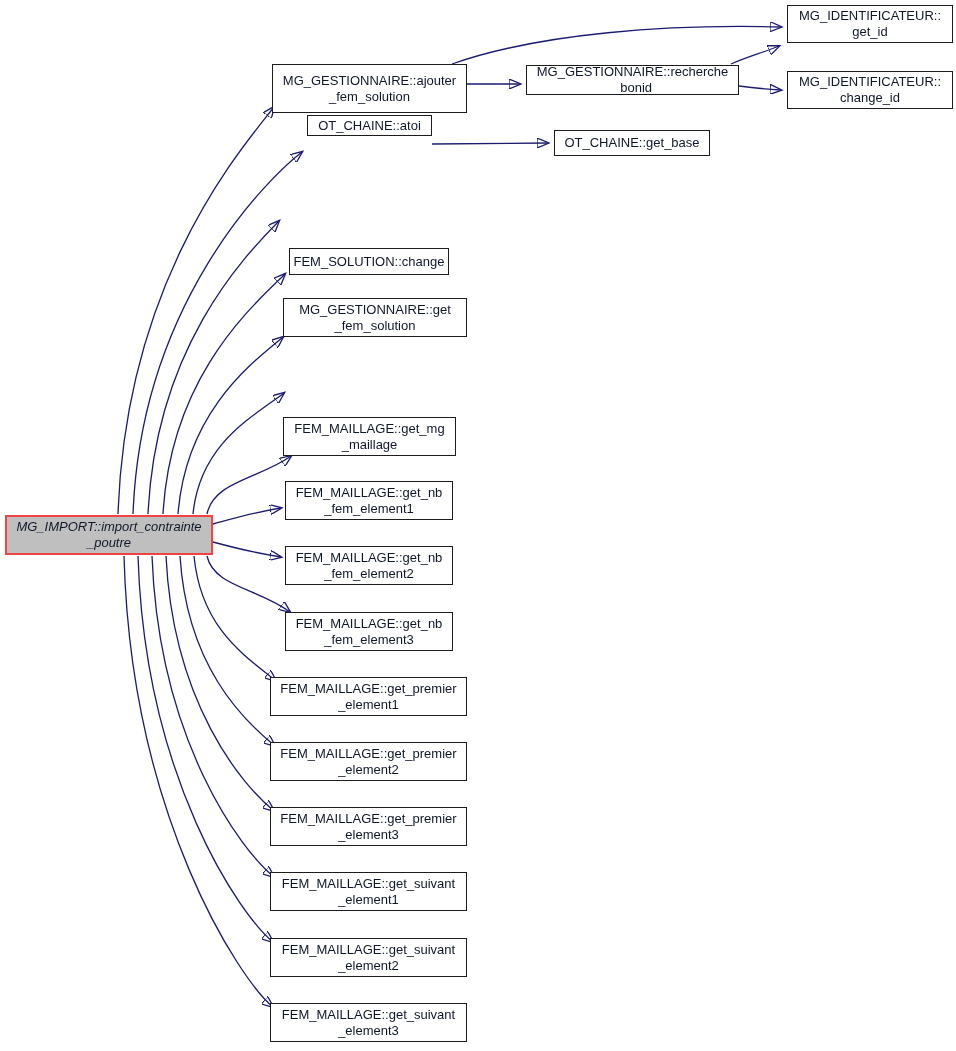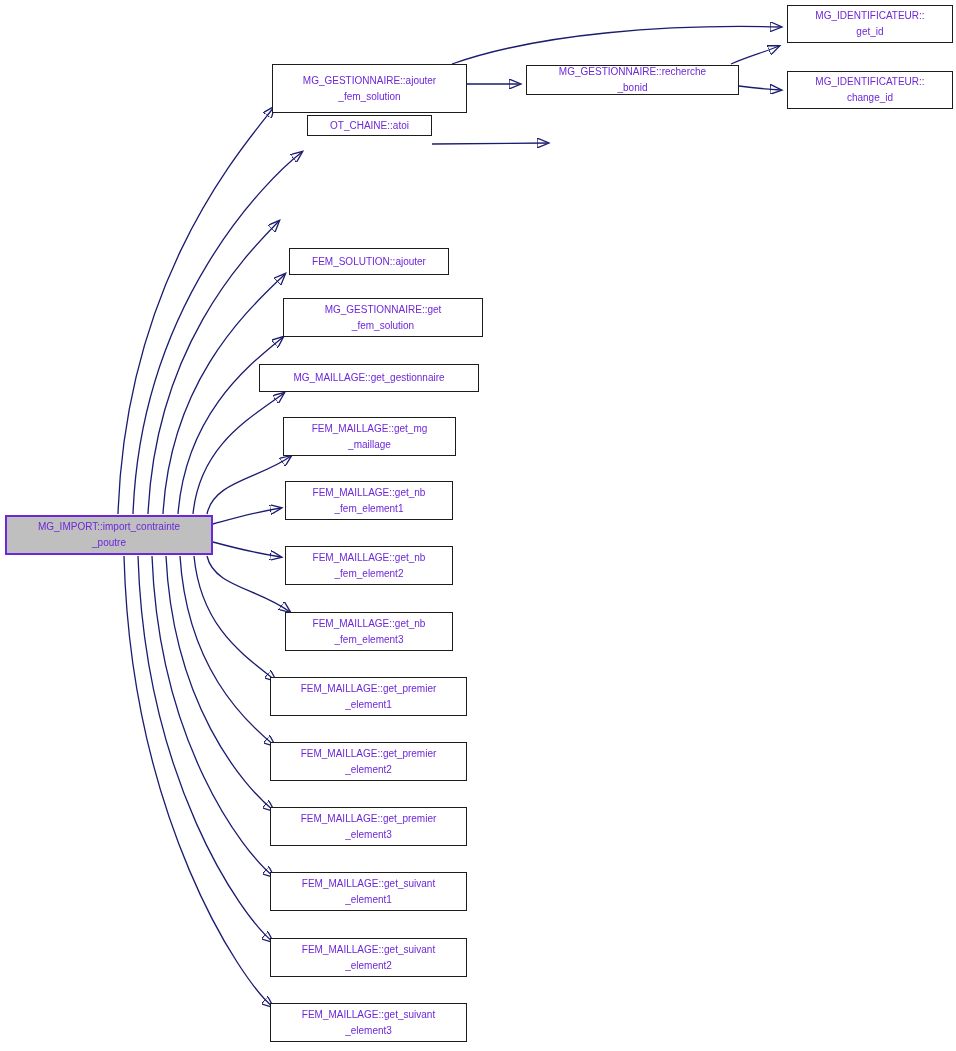--- a/index.html
+++ b/index.html
@@ -13,28 +13,29 @@
   #edges{position:absolute;left:0;top:0;width:956px;height:1051px;}
   #edges path{fill:none;stroke:#1b1b70;stroke-width:1.3px;}
   .node{
     position:absolute;
     box-sizing:border-box;
     display:flex;align-items:center;justify-content:center;
     text-align:center;
     white-space:pre-line;
     background:#ffffff;
     border:1px solid #1c1c1c;
-    color:#6d28d9;
-    font-size:10px;line-height:16px;
+    color:#0f172a;
+    font-size:13px;line-height:16px;
     cursor:pointer;
     z-index:2;
   }
   .node.selected{
     background:#bfbfbf;
-    border:2px solid #6d28d9;
+    border:2px solid #ef4444;
+    font-style:italic;
   }
 </style>
 </head>
 <body>
 
 <div id="canvas">
 
   <svg id="edges" width="956" height="1051" viewBox="0 0 956 1051" xmlns="http://www.w3.org/2000/svg">
     <defs>
       <marker id="arrow" markerWidth="14" markerHeight="10" refX="11" refY="5" orient="auto" markerUnits="userSpaceOnUse">
@@ -63,24 +64,23 @@
     <path d="M739,86 C754,88 764,89 781,90" marker-end="url(#arrow)"></path>
     <path d="M432,144 C470,144 508,143 548,143" marker-end="url(#arrow)"></path>
   </svg>
 
   <div class="node selected" style="left:5px;top:515px;width:208px;height:40px">MG_IMPORT::import_contrainte
 _poutre</div>
 
   <div class="node" style="left:272px;top:64px;width:195px;height:49px">MG_GESTIONNAIRE::ajouter
 _fem_solution</div>
   <div class="node" style="left:307px;top:115px;width:125px;height:21px">OT_CHAINE::atoi</div>
-  <div class="node" style="left:289px;top:248px;width:160px;height:27px">FEM_SOLUTION::ajouter</div>
-  <div class="node" style="left:283px;top:298px;width:200px;height:39px">MG_GESTIONNAIRE::get
+  <div class="node" style="left:289px;top:248px;width:160px;height:27px">FEM_SOLUTION::change</div>
+  <div class="node" style="left:283px;top:298px;width:184px;height:39px">MG_GESTIONNAIRE::get
 _fem_solution</div>
-  <div class="node" style="left:259px;top:364px;width:220px;height:28px">MG_MAILLAGE::get_gestionnaire</div>
   <div class="node" style="left:283px;top:417px;width:173px;height:39px">FEM_MAILLAGE::get_mg
 _maillage</div>
   <div class="node" style="left:285px;top:481px;width:168px;height:39px">FEM_MAILLAGE::get_nb
 _fem_element1</div>
   <div class="node" style="left:285px;top:546px;width:168px;height:39px">FEM_MAILLAGE::get_nb
 _fem_element2</div>
   <div class="node" style="left:285px;top:612px;width:168px;height:39px">FEM_MAILLAGE::get_nb
 _fem_element3</div>
   <div class="node" style="left:270px;top:677px;width:197px;height:39px">FEM_MAILLAGE::get_premier
 _element1</div>
@@ -90,19 +90,20 @@
 _element3</div>
   <div class="node" style="left:270px;top:872px;width:197px;height:39px">FEM_MAILLAGE::get_suivant
 _element1</div>
   <div class="node" style="left:270px;top:938px;width:197px;height:39px">FEM_MAILLAGE::get_suivant
 _element2</div>
   <div class="node" style="left:270px;top:1003px;width:197px;height:39px">FEM_MAILLAGE::get_suivant
 _element3</div>
 
   <div class="node" style="left:526px;top:65px;width:213px;height:30px">MG_GESTIONNAIRE::recherche
 _bonid</div>
+  <div class="node" style="left:554px;top:130px;width:156px;height:26px">OT_CHAINE::get_base</div>
 
   <div class="node" style="left:787px;top:5px;width:166px;height:38px">MG_IDENTIFICATEUR::
 get_id</div>
   <div class="node" style="left:787px;top:71px;width:166px;height:38px">MG_IDENTIFICATEUR::
 change_id</div>
 
 </div>
 
 </body></html>

